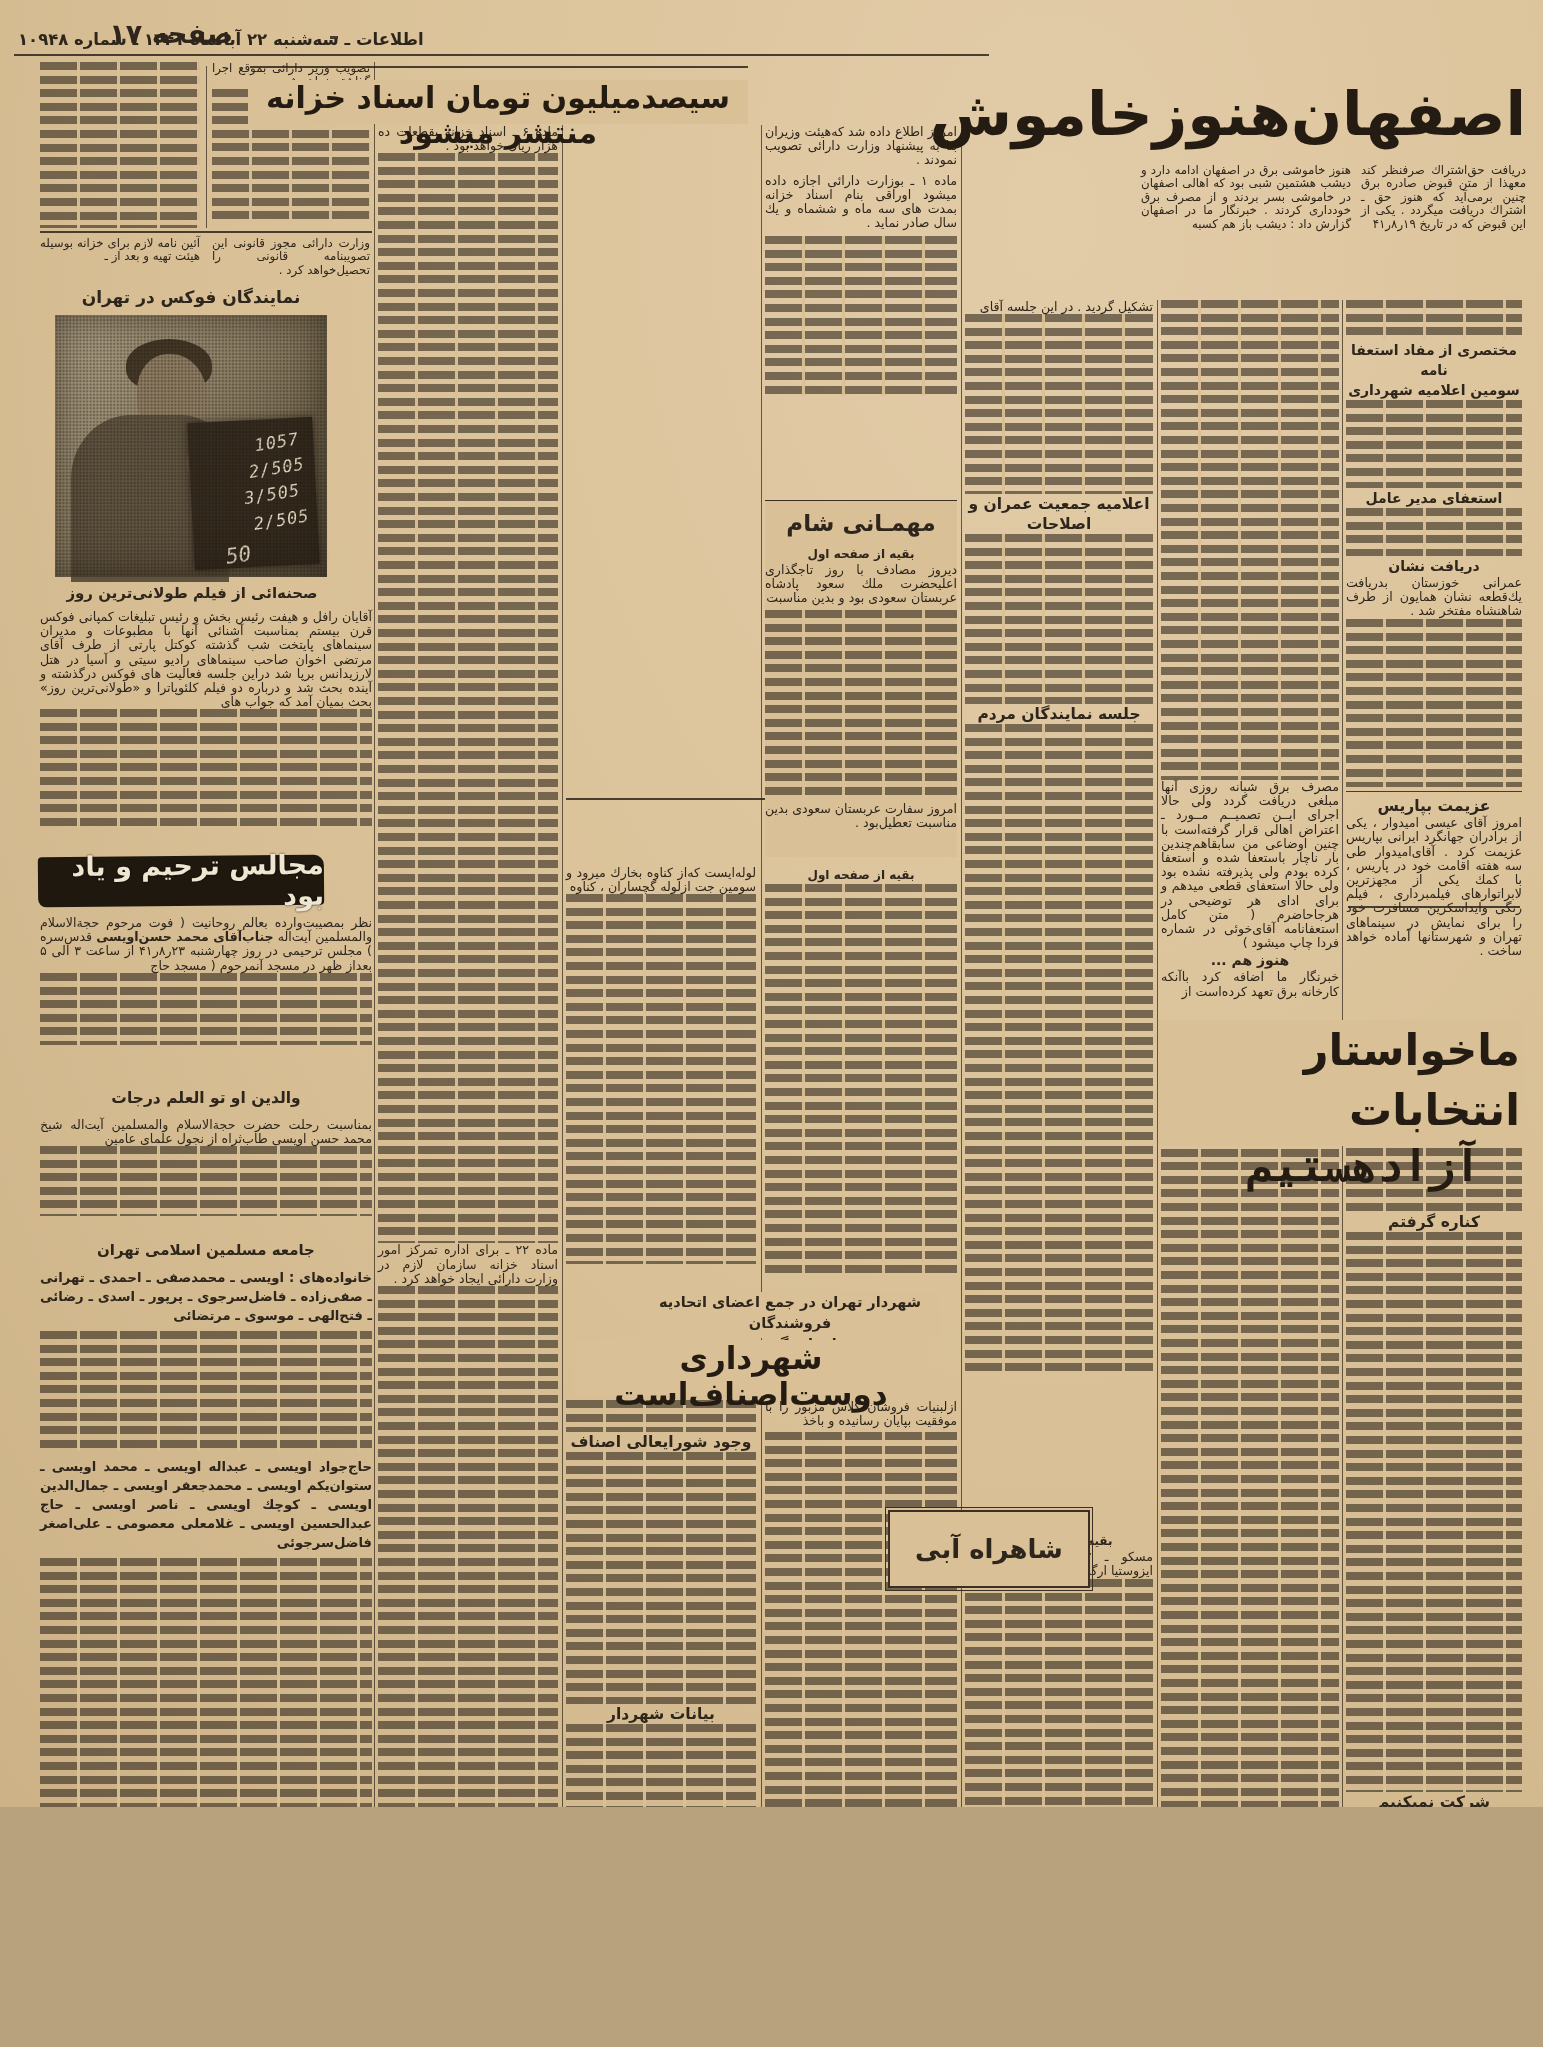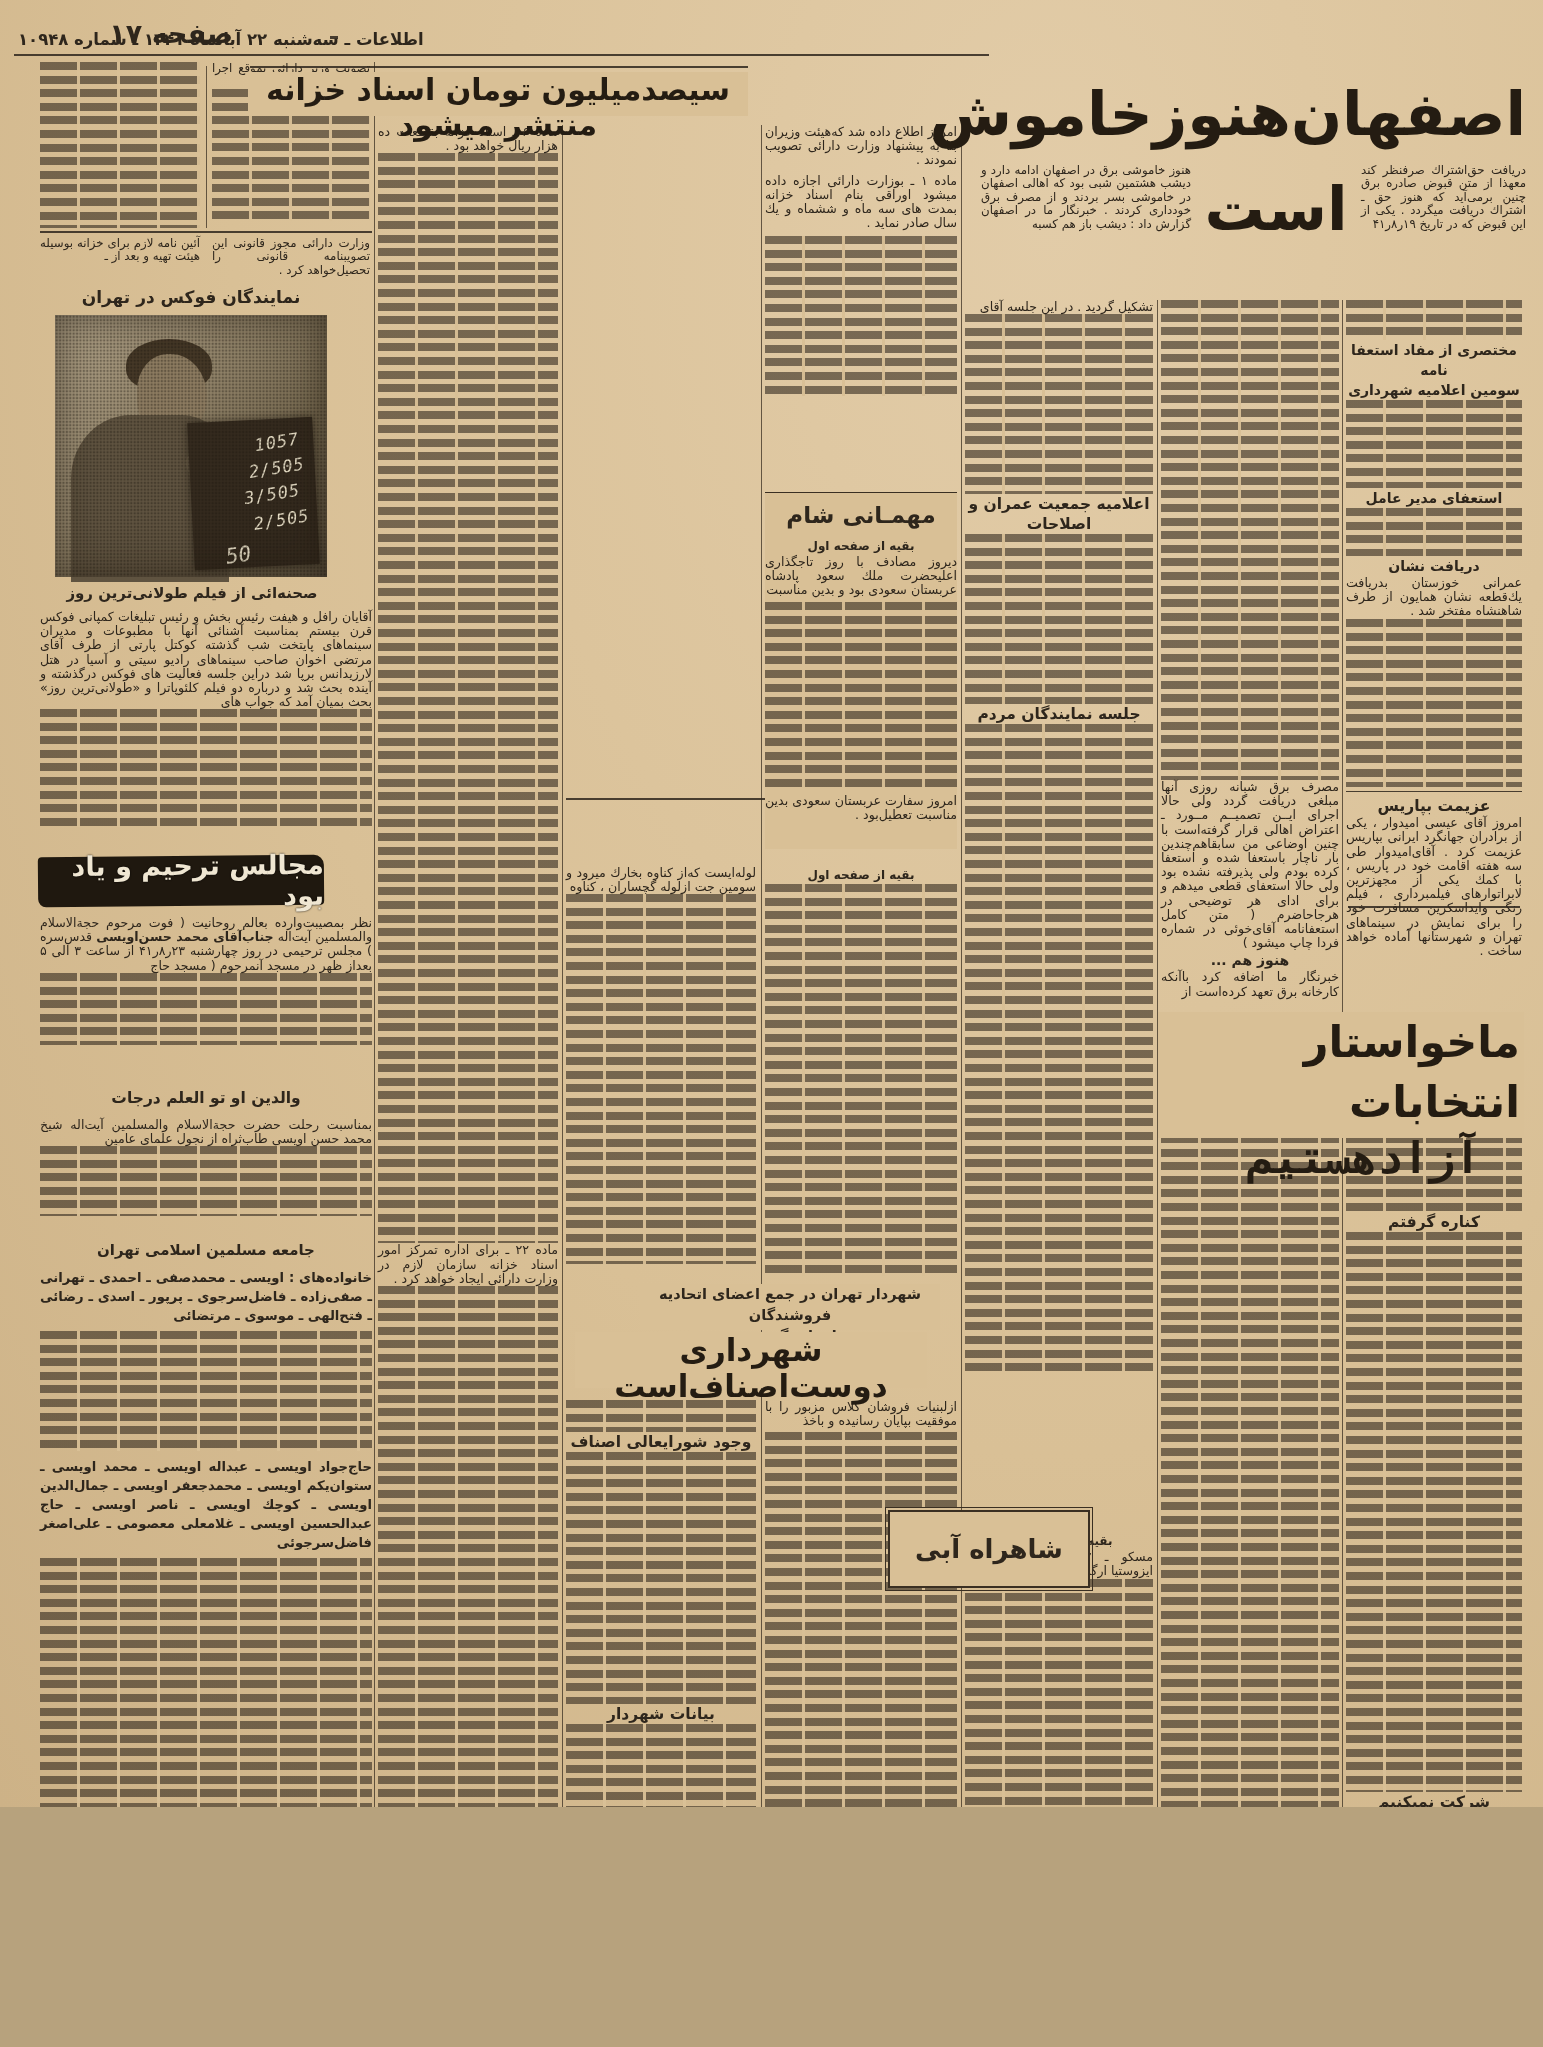--- a/index.html
+++ b/index.html
@@ -26,21 +26,21 @@
   .sub{font-weight:bold;text-align:center;font-size:15.5px;line-height:20px;color:var(--ink);}
   .sub.sm{font-size:14px;}
   .greek{
     background-image:
       repeating-linear-gradient(90deg, rgba(217,192,150,0) 0 37px, rgba(217,192,150,.95) 37px 40px),
       repeating-linear-gradient(180deg, rgba(44,35,25,.58) 0 8px, rgba(44,35,25,0) 8px 13.6px);
   }
   .col{position:absolute;}
   .col > *{margin:0;}
   .headline-xl{font-weight:bold;color:#241c12;}
-  .paperbg{background:var(--paper);}
+  .paperbg{background:var(--paper);margin-top:8px;}
   .contnote{font-size:12px;font-weight:bold;text-align:center;line-height:18px;}
   
   #photo{background:linear-gradient(130deg,#b0a288 0%,#94866c 38%,#75684f 70%,#5d5240 100%);}
   #photo .halftone{position:absolute;inset:0;
     background-image:radial-gradient(rgba(28,22,14,.38) 1px, transparent 1.45px);
     background-size:3.4px 3.4px;}
   #photo .board{position:absolute;right:4%;top:40%;width:46%;height:56%;
     background:#342a1e;transform:rotate(-3deg);box-shadow:0 0 8px rgba(20,15,8,.6);}
   #photo .chalk{position:absolute;color:#e9e0c8;font-family:"DejaVu Sans Mono",monospace;
     font-style:italic;font-size:17px;line-height:22px;transform:rotate(-6deg);letter-spacing:1px;}
@@ -189,21 +189,20 @@
     <div class="sub">وجود شورایعالی اصناف</div>
     <div class="greek" style="height:252px;"></div>
     <div class="sub">بیانات شهردار</div>
     <div class="greek" style="height:293px;"></div>
   </div>
 
   <div class="abs" style="left:968px;top:64px;width:558px;height:232px;">
     <div class="headline-xl" style="font-size:60px;line-height:100px;text-align:center;">اصفهان‌هنوزخاموش</div>
     <div style="display:flex;direction:rtl;gap:10px;align-items:flex-start;">
       <div class="p sm" style="width:165px;">دریافت حق‌اشتراك صرفنظر کند معهذا از متن قبوض صادره برق چنین برمی‌آید که هنوز حق ـ اشتراك دریافت میگردد . یکی از این قبوض که در تاریخ ۱۹ر۸ر۴۱</div>
-      <div class="headline-xl" style="font-size:60px;line-height:90px;width:150px;text-align:center;">است</div>
       <div class="p sm" style="width:210px;">هنوز خاموشی برق در اصفهان ادامه دارد و دیشب هشتمین شبی بود که اهالی اصفهان در خاموشی بسر بردند و از مصرف برق خودداری کردند . خبرنگار ما در اصفهان گزارش داد : دیشب باز هم کسبه</div>
     </div>
   </div>
 
   <div class="col" style="left:965px;top:300px;width:188px;height:1725px;">
     <div class="p">تشکیل گردید . در این جلسه آقای</div>
     <div class="greek" style="height:180px;"></div>
     <div class="sub">اعلامیه جمعیت عمران و اصلاحات</div>
     <div class="greek" style="height:170px;"></div>
     <div class="sub">جلسه نمایندگان مردم</div>

